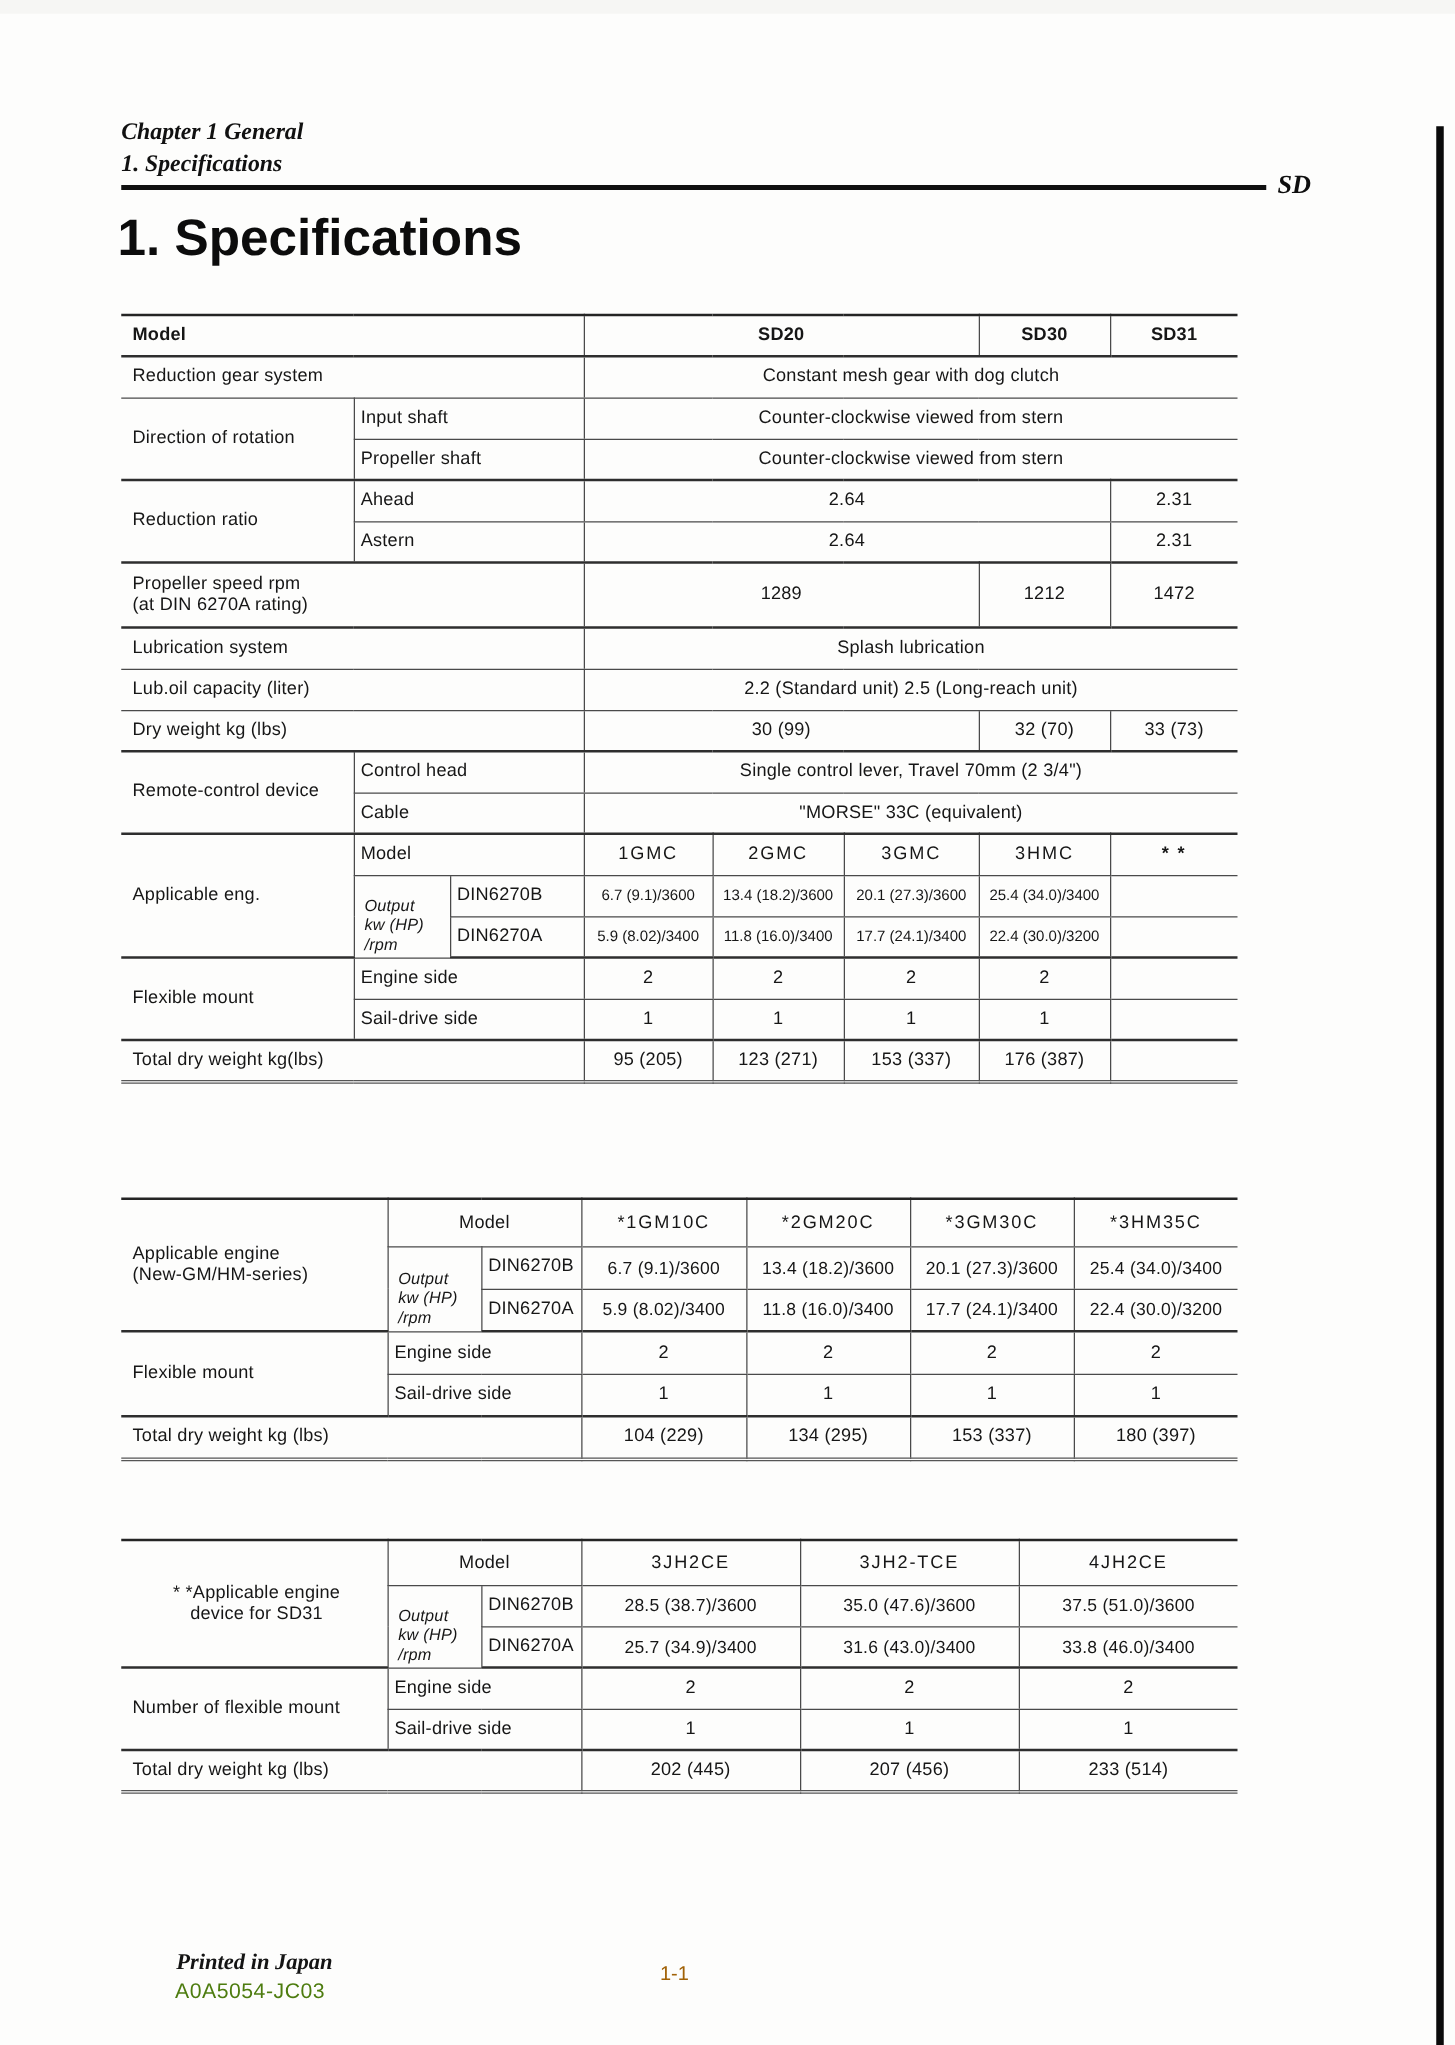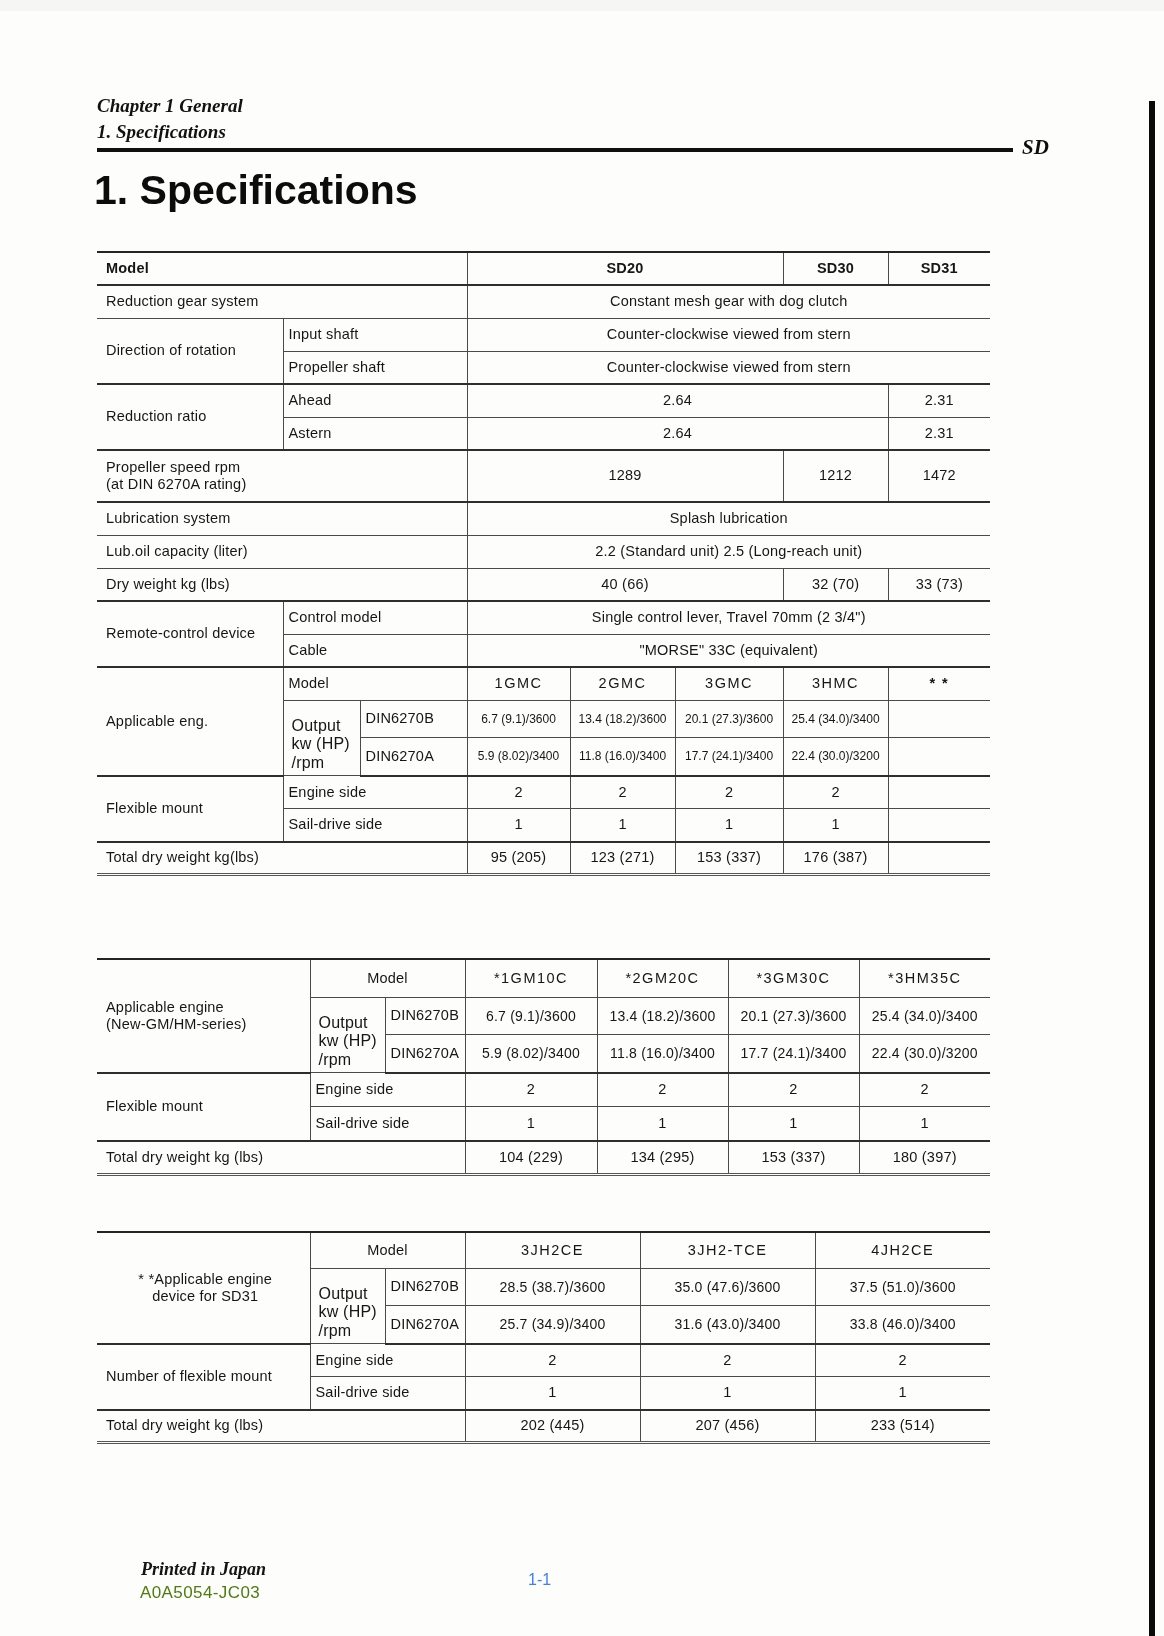--- a/index.html
+++ b/index.html
@@ -60,37 +60,37 @@
     letter-spacing:0.2px;
   }
   .vl  { border-left:1px solid #4a4a4a; }
   .lab { text-align:left; padding-left:9px; }
   .sub { text-align:left; }
   .val { text-align:center; }
   .b   { font-weight:700; }
   .sp  { letter-spacing:1.5px; }
   .small { font-size:12px; letter-spacing:0; padding:2px 1px; }
   .midval { font-size:14px; }
-  .outp { font-size:16px; padding:16px 4px 2px 8px; white-space:pre-line; }
+  .outp { font-size:13px; padding:16px 4px 2px 8px; white-space:pre-line;font-style:italic; }
   .b2  { border-bottom:2px solid #2e2e2e; }
   .cen2 { text-align:center; }
 
   
   .foot-printed {
     position:absolute; left:141px; top:1548px;
     font-family:"Liberation Serif", serif; font-style:italic; font-weight:700;
     font-size:18px; color:#141414;
   }
   .foot-code {
     position:absolute; left:140px; top:1572px;
     font-size:17px; letter-spacing:0.4px; color:#4d7c0f;
   }
   .foot-page {
     position:absolute; left:528px; top:1560px;
-    font-size:16px; color:#3b82f6;
+    font-size:16px; color:#a16207;
   }
 
   
   .edge-right  { position:absolute; left:1149px; top:90px; width:6px; height:1546px; background:#0a0a0a; }
   .edge-bottom { position:absolute; left:88px; top:1629px; width:1067px; height:7px; background:#0a0a0a; }
 </style>
 </head>
 <body>
 
 <div class="page">
@@ -157,27 +157,27 @@
     <tr>
       <td colspan="3" class="lab">Lubrication system</td>
       <td colspan="5" class="val vl">Splash lubrication</td>
     </tr>
     <tr>
       <td colspan="3" class="lab">Lub.oil capacity (liter)</td>
       <td colspan="5" class="val vl">2.2 (Standard unit)  2.5 (Long-reach unit)</td>
     </tr>
     <tr>
       <td colspan="3" class="lab b2">Dry weight kg (lbs)</td>
-      <td colspan="3" class="val vl b2">40 (66)</td>
+      <td colspan="3" class="val vl b2">30 (99)</td>
       <td class="val vl b2">32 (70)</td>
       <td class="val vl b2">33 (73)</td>
     </tr>
     <tr>
       <td rowspan="2" class="lab b2">Remote-control device</td>
-      <td colspan="2" class="sub vl">Control model</td>
+      <td colspan="2" class="sub vl">Control head</td>
       <td colspan="5" class="val vl">Single control lever, Travel 70mm (2 3/4")</td>
     </tr>
     <tr>
       <td colspan="2" class="sub vl b2">Cable</td>
       <td colspan="5" class="val vl b2">"MORSE" 33C (equivalent)</td>
     </tr>
     <tr>
       <td rowspan="3" class="lab b2">Applicable eng.</td>
       <td colspan="2" class="sub vl">Model</td>
       <td class="val vl sp">1GMC</td>

